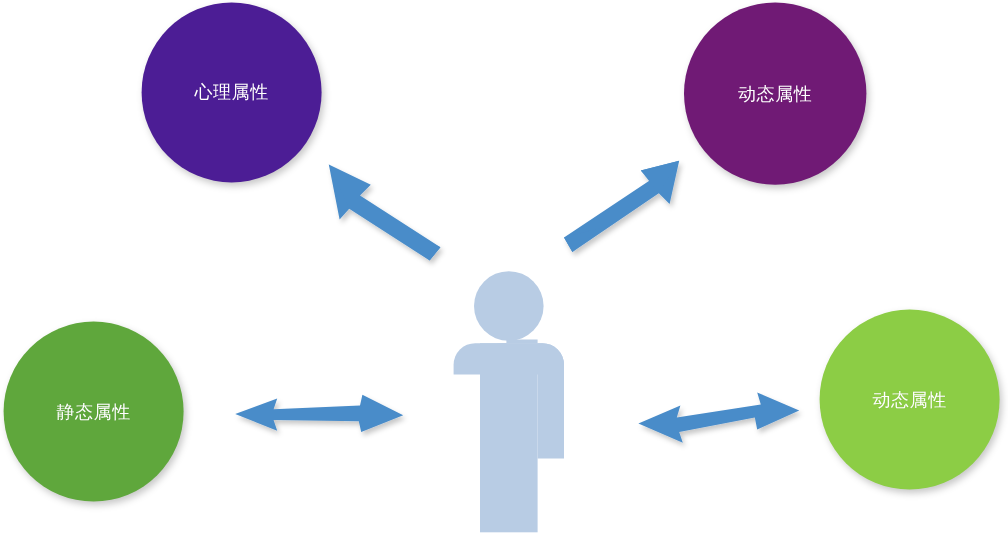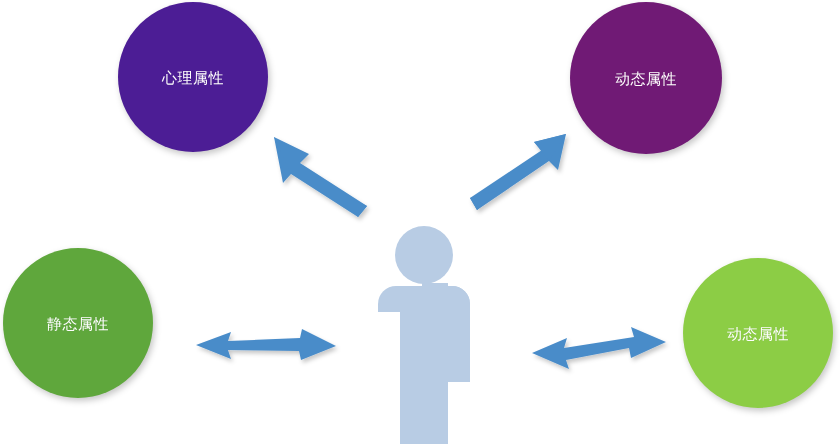--- a/index.html
+++ b/index.html
@@ -35,21 +35,21 @@
     text-shadow: 0 0 1px rgba(0,0,0,0.10);
   }
   
   #node-psychological {
     left: 118px;  top: 2px;   width: 150px; height: 150px;
   }
   #node-dynamic {
     left: 570px;  top: 2px;   width: 152px; height: 152px;
   }
   #node-static {
-    left: 3px;    top: 248px; width: 150px; height: 150px;
+    left: 3px;    top: 268px; width: 150px; height: 150px;
   }
   #node-consumption {
     left: 683px;  top: 258px; width: 150px; height: 150px;
   }
   
   #person {
     position: absolute;
     left: 370px;
     top: 220px;
     width: 118px;

